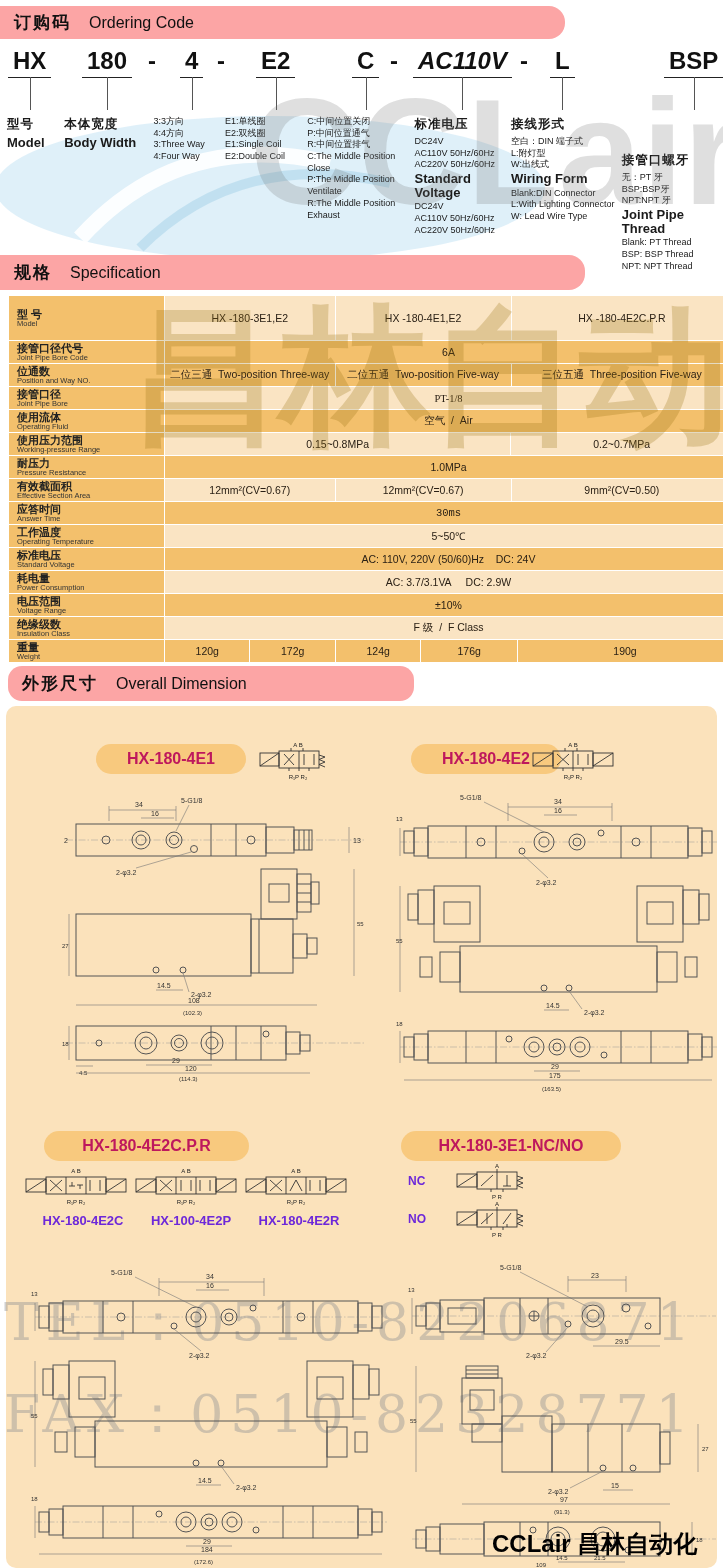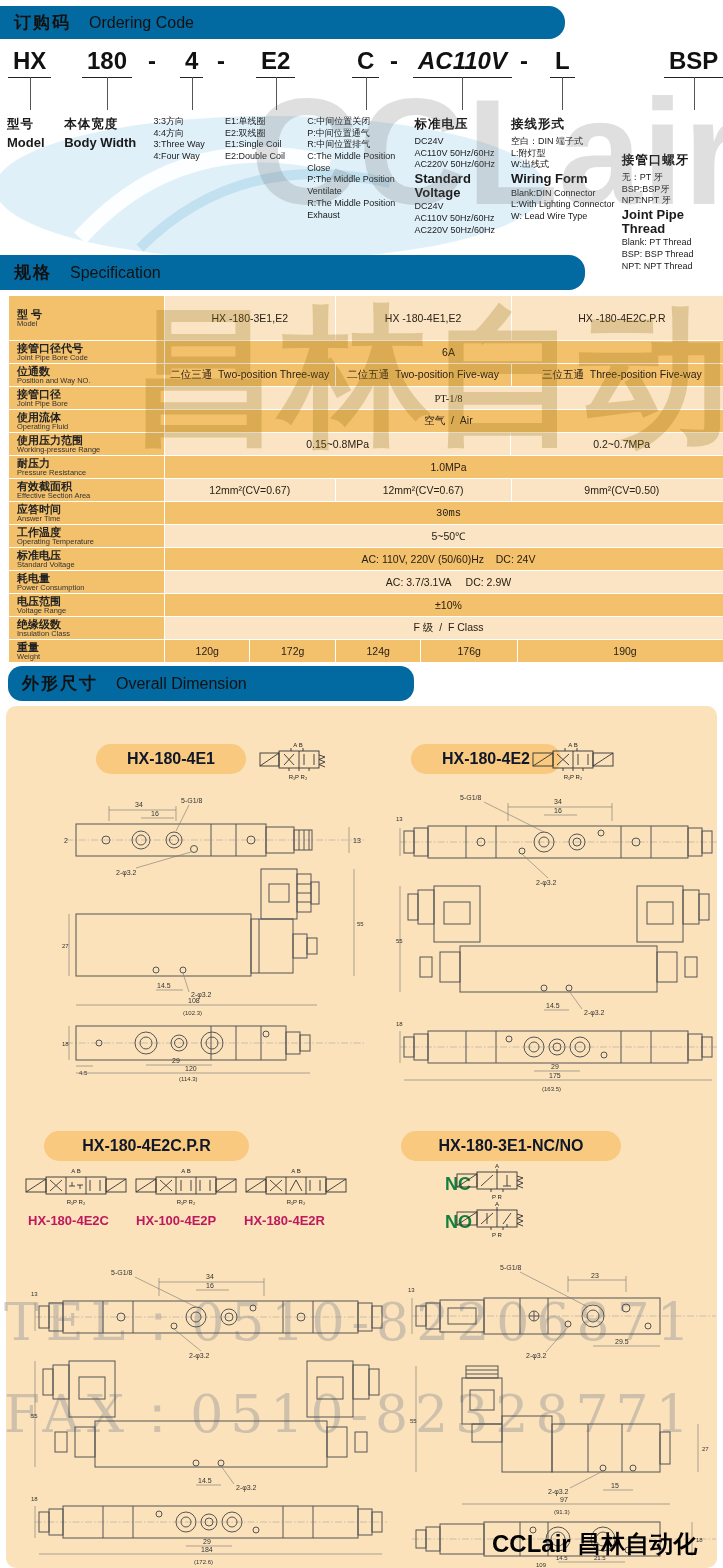--- a/index.html
+++ b/index.html
@@ -1,20 +1,20 @@
 <!DOCTYPE html>
 <html><head>
 <meta charset="utf-8">
 <style>
   html,body{margin:0;padding:0;}
   body{font-family:"Liberation Sans",sans-serif;background:#e8e8e8;}
   #page{position:relative;width:723px;height:1568px;background:#fff;overflow:hidden;margin:0 auto;}
 
   
-  .banner{position:absolute;left:0;background:#0369a1;display:flex;align-items:center;gap:18px;padding-left:14px;box-sizing:border-box;}
+  .banner{position:absolute;left:0;background:#fca5a5;display:flex;align-items:center;gap:18px;padding-left:14px;box-sizing:border-box;}
   .banner .bcn{font-weight:bold;font-size:17px;color:#111;letter-spacing:2px;}
   .banner .ben{font-size:16px;color:#111;}
   .banner.b1{top:6px;width:565px;height:33px;border-radius:0 16px 16px 0;}
   .banner.b2{top:255px;width:585px;height:35px;border-radius:0 16px 16px 0;}
   .banner.b3{top:666px;left:8px;width:406px;height:35px;border-radius:14px;}
 
   
   .code-row{position:absolute;top:48px;left:0;width:723px;height:34px;}
   .code-part{position:absolute;top:0;font-size:24px;font-weight:bold;color:#111;line-height:1.1;}
   .code-part.tok{border-bottom:1.5px solid #222;padding:0 5px 3px;}
@@ -46,23 +46,23 @@
   .spec-row.gold .spec-cell{background:#f3c06c;}
   .spec-row.light .spec-cell{background:#fae4c3;}
   .spec-label{width:155px;min-width:155px;background:#f3c06c;display:flex;flex-direction:column;justify-content:center;padding-left:8px;box-sizing:border-box;}
   .spec-label .lc{font-size:11px;font-weight:bold;color:#222;line-height:1.15;}
   .spec-label .le{font-size:7.5px;color:#333;line-height:1.1;}
   .spec-cells{display:flex;gap:1px;flex:1;}
   .spec-cell{display:flex;align-items:center;justify-content:center;font-size:10.5px;color:#2a2015;white-space:pre;box-sizing:border-box;}
 
   
   .panel{position:absolute;top:706px;left:6px;width:711px;height:862px;background:#fbe2bb;border-radius:10px;}
-  .badge{position:absolute;background:#f8c97e;border-radius:15px;display:flex;align-items:center;justify-content:center;font-weight:bold;font-size:16px;color:#0f172a;height:30px;}
-  .sublabel{position:absolute;font-weight:bold;font-size:13px;color:#be185d;text-align:left;}
-  .nclabel{position:absolute;font-weight:bold;font-size:18px;color:#15803d;margin-left:37px;}
+  .badge{position:absolute;background:#f8c97e;border-radius:15px;display:flex;align-items:center;justify-content:center;font-weight:bold;font-size:16px;color:#be185d;height:30px;}
+  .sublabel{position:absolute;font-weight:bold;font-size:13px;color:#6d28d9;text-align:center;}
+  .nclabel{position:absolute;font-weight:bold;font-size:12px;color:#6d28d9;}
 
   
   .dwg{position:absolute;}
   .dwg .o{fill:none;stroke:#555;stroke-width:1;}
   .dwg .d{fill:none;stroke:#777;stroke-width:0.6;}
   .dwg .cl{fill:none;stroke:#999;stroke-width:0.5;stroke-dasharray:7 2 1.5 2;}
   .dwg text{font-size:7px;fill:#333;font-family:"Liberation Sans",sans-serif;}
   .dwg text.sm{font-size:6px;}
 
   

